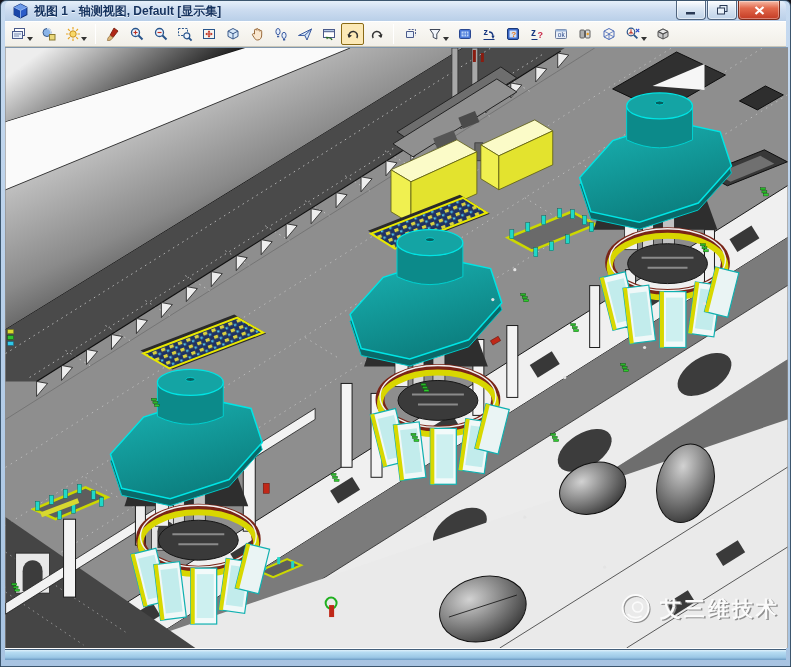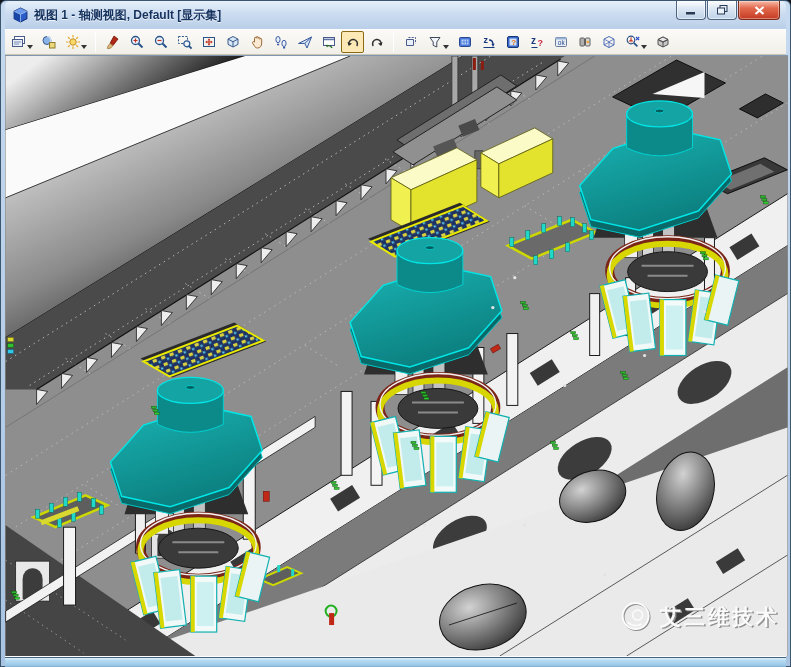--- a/index.html
+++ b/index.html
@@ -8,21 +8,21 @@
 
   .window{
     width:791px;height:667px;
     background:linear-gradient(#c6daf0,#a8c4e2);
     border:1px solid #3c566e;
     border-radius:6px 6px 0 0;
     padding:0 4px 0 4px;
     position:relative;
   }
   .titlebar{
-    height:28px;display:flex;align-items:center;
+    height:20px;display:flex;align-items:center;
     background:linear-gradient(#e6f0fa,#ccdcf0 45%,#b9cfe8);
     border-radius:5px 5px 0 0;
     padding:0 4px;position:relative;
   }
   .title-icon{width:17px;height:17px;margin:0 5px 0 3px;flex:0 0 auto;}
   .title-text{
     font-size:12px;font-weight:bold;color:#15325e;
     text-shadow:0 1px 0 rgba(255,255,255,.7);
     white-space:nowrap;overflow:hidden;
   }

